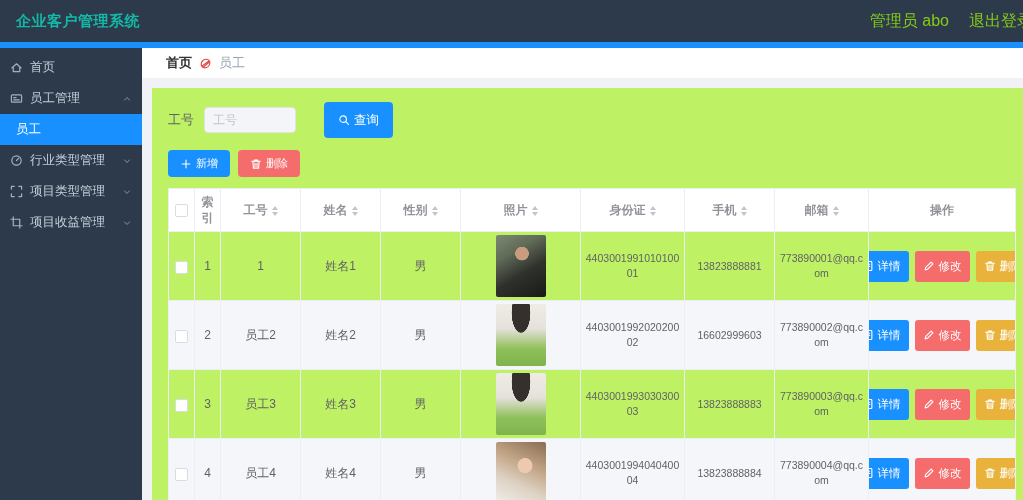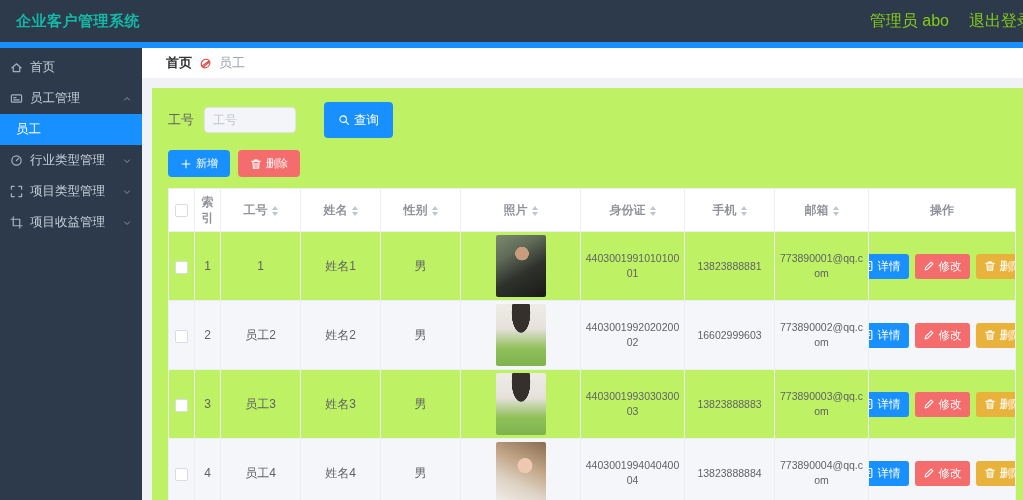--- a/index.html
+++ b/index.html
@@ -56,21 +56,21 @@
   td { height:69px; padding:2px 3px; line-height:1.5; }
   tr.stripe td { background:#f4f6fa; }
   .num { font-size:10.5px; word-break:break-all; }
   .cb { display:inline-block; width:13px; height:13px; border:1px solid #d9dce3; border-radius:2px; background:#fff; cursor:pointer; vertical-align:middle; }
   .sort { display:inline-flex; flex-direction:column; align-items:center; margin-left:4px; vertical-align:middle; cursor:pointer; }
   .sort i { display:block; width:0; height:0; border-left:3.5px solid transparent; border-right:3.5px solid transparent; }
   .sort .up { border-bottom:4.5px solid #c0c4cc; margin-bottom:2px; }
   .sort .dn { border-top:4.5px solid #c0c4cc; }
   .photo { width:50px; height:62px; margin:0 auto; border-radius:2px; }
   .ops { display:flex; gap:6px; justify-content:center; align-items:center; }
-  .btn-row { height:25px; padding:0 8px; font-size:11.5px; border-radius:3px; }
+  .btn-row { height:31px; padding:0 8px; font-size:11.5px; border-radius:3px; }
 </style>
 </head>
 <body>
 
 <svg width="0" height="0" style="position:absolute">
   <defs>
     <g id="i-home">
         <path d="M2 7.5 7 3l5 4.5M3.5 7v4.5h7V7"></path>
       </g>
     <g id="i-user">

